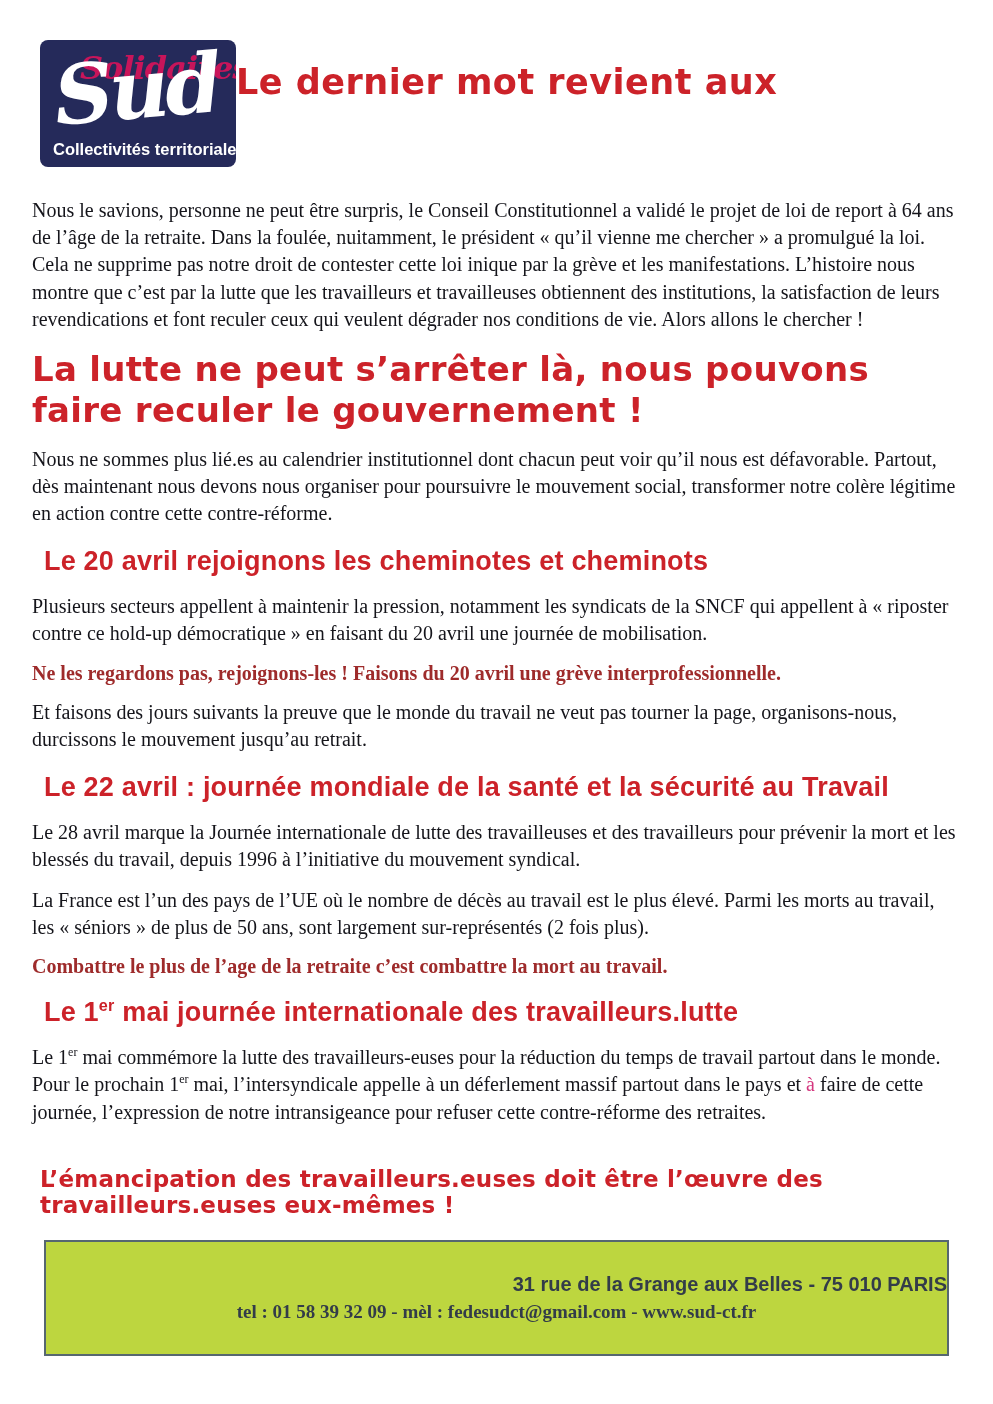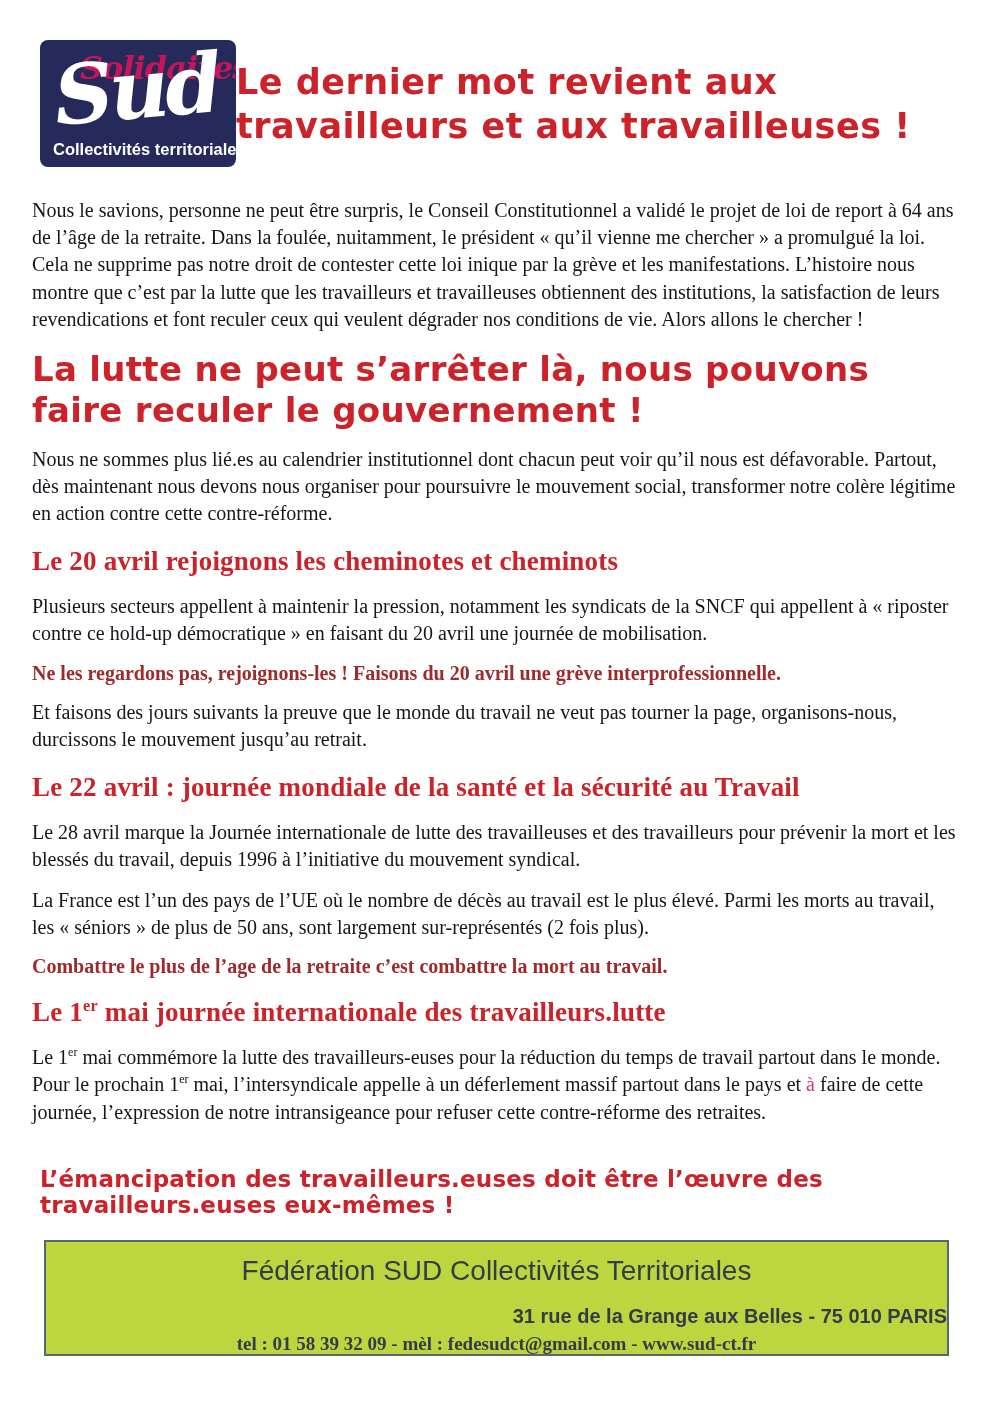--- a/index.html
+++ b/index.html
@@ -38,23 +38,23 @@
   
   .content { padding:0 32px; }
   p.body { font-size:20px; line-height:1.36; margin:14px 0; }
   p.first { margin-top:30px; }
   h2.big {
     font-family:"DejaVu Sans", sans-serif; font-weight:bold;
     color:var(--heading-red,#cc2229); font-size:34px; line-height:1.22;
     margin:16px 0 12px; letter-spacing:0.3px;
   }
   h3.sec {
-    font-family:Liberation Serif, serif; font-weight:bold;
+    font-family:Liberation Sans, sans-serif; font-weight:bold;
     color:var(--heading-red,#cc2229); font-size:27px; line-height:1.25;
-    margin:18px 0 8px; letter-spacing:0.2px;
+    margin:18px 12px 8px; letter-spacing:0.2px;
   }
   p.claim { font-weight:bold; color:var(--claim-red,#9e2b2b); font-size:20px; margin:0 0; }
   sup { font-size:0.6em; line-height:0; }
   .accent-a { color:var(--pink-accent,#d4367e); }
   p.closing {
     font-family:"DejaVu Sans", sans-serif; font-weight:bold;
     color:var(--heading-red,#cc2229); font-size:23px; margin:40px 8px 0;
     letter-spacing:0.2px;
   }
   
@@ -74,21 +74,20 @@
 <div class="page">
 
   <div class="header">
     <div class="logo">
       <span class="logo-solidaires">Solidaires</span>
       <span class="logo-sud">Sud</span>
       <span class="logo-sub">Collectivités territoriales</span>
     </div>
     <div class="title-block">
       <div>Le dernier mot revient aux</div>
-      <div>travailleurs et aux travailleuses !</div>
     </div>
   </div>
 
   <div class="content">
 
     <p class="body first">Nous le savions, personne ne peut être surpris, le Conseil Constitutionnel a validé le projet de loi de report à 64 ans de l’âge de la retraite. Dans la foulée, nuitamment, le président « qu’il vienne me chercher » a promulgué la loi. Cela ne supprime pas notre droit de contester cette loi inique par la grève et les manifestations. L’histoire nous montre que c’est par la lutte que les travailleurs et travailleuses obtiennent des institutions, la satisfaction de leurs revendications et font reculer ceux qui veulent dégrader nos conditions de vie. Alors allons le chercher !</p>
 
     <h2 class="big">La lutte ne peut s’arrêter là, nous pouvons faire reculer le gouvernement !</h2>
     <p class="body">Nous ne sommes plus lié.es au calendrier institutionnel dont chacun peut voir qu’il nous est défavorable. Partout, dès maintenant nous devons nous organiser pour poursuivre le mouvement social, transformer notre colère légitime en action contre cette contre-réforme.</p>
 
@@ -102,18 +101,17 @@
     <p class="body">La France est l’un des pays de l’UE où le nombre de décès au travail est le plus élevé. Parmi les morts au travail, les « séniors » de plus de 50 ans, sont largement sur-représentés (2 fois plus).</p>
     <p class="claim">Combattre le plus de l’age de la retraite c’est combattre la mort au travail.</p>
 
     <h3 class="sec"><span>Le 1</span><sup>er</sup><span> mai journée internationale des travailleurs.lutte</span></h3>
     <p class="body"><span>Le 1</span><sup>er</sup><span> mai commémore la lutte des travailleurs-euses pour la réduction du temps de travail partout dans le monde. Pour le prochain 1</span><sup>er</sup><span> mai, l’intersyndicale appelle à un déferlement massif partout dans le pays et </span><span class="accent-a">à</span><span> faire de cette journée, l’expression de notre intransigeance pour refuser cette contre-réforme des retraites.</span></p>
 
     <p class="closing">L’émancipation des travailleurs.euses doit être l’œuvre des travailleurs.euses eux-mêmes !</p>
   </div>
 
   <div class="footer">
-    <div class="footer-line1">Fédération SUD Collectivités Territoriales</div>
     <div class="footer-line2">31 rue de la Grange aux Belles - 75 010 PARIS</div>
     <div class="footer-line3">tel : 01 58 39 32 09 - mèl : fedesudct@gmail.com - www.sud-ct.fr</div>
   </div>
 
 </div>
 
 </body></html>

